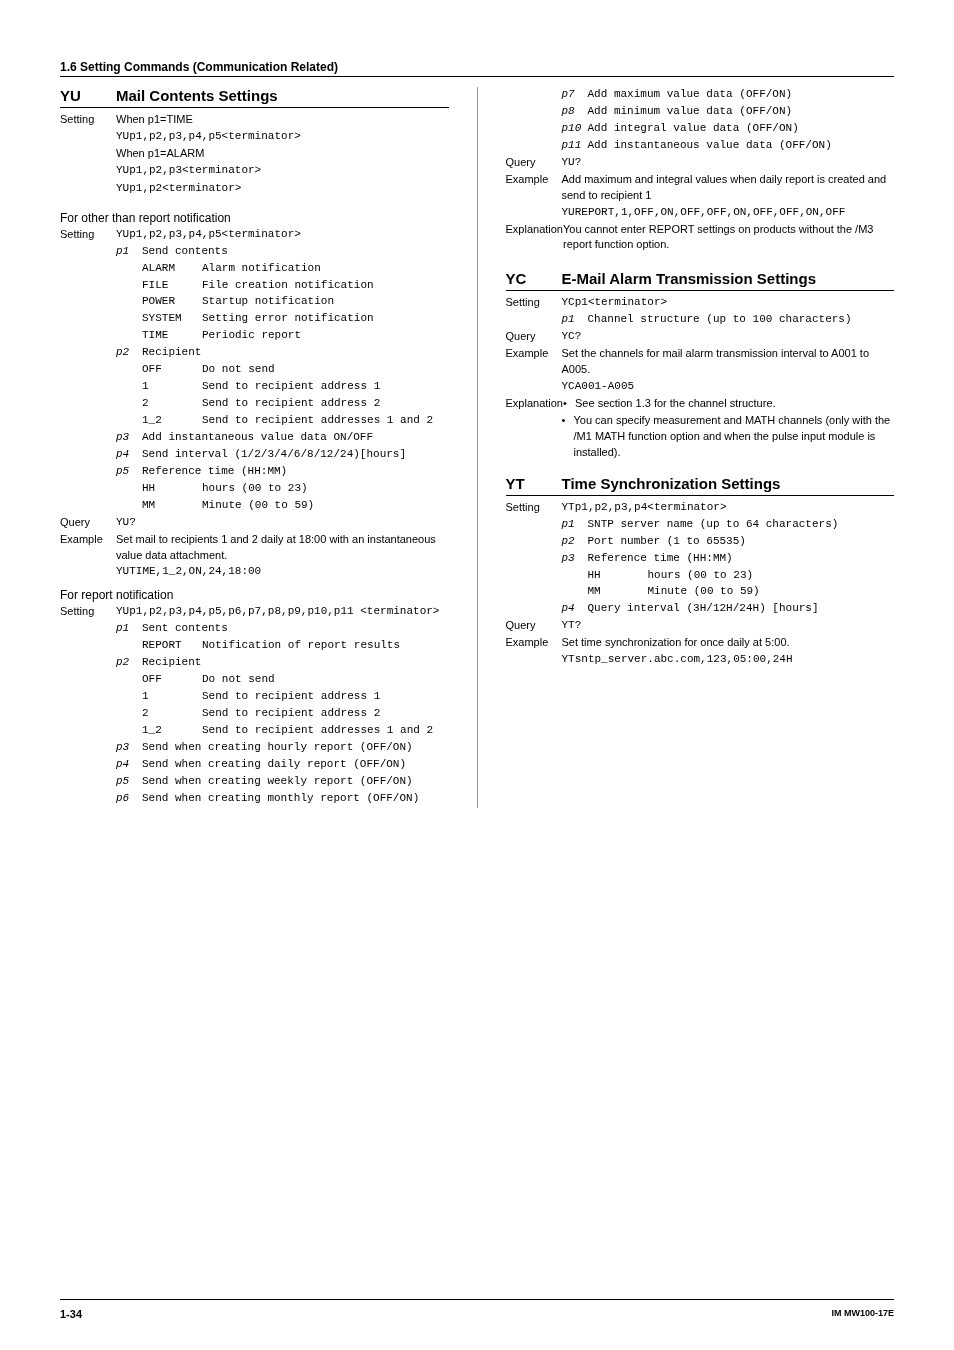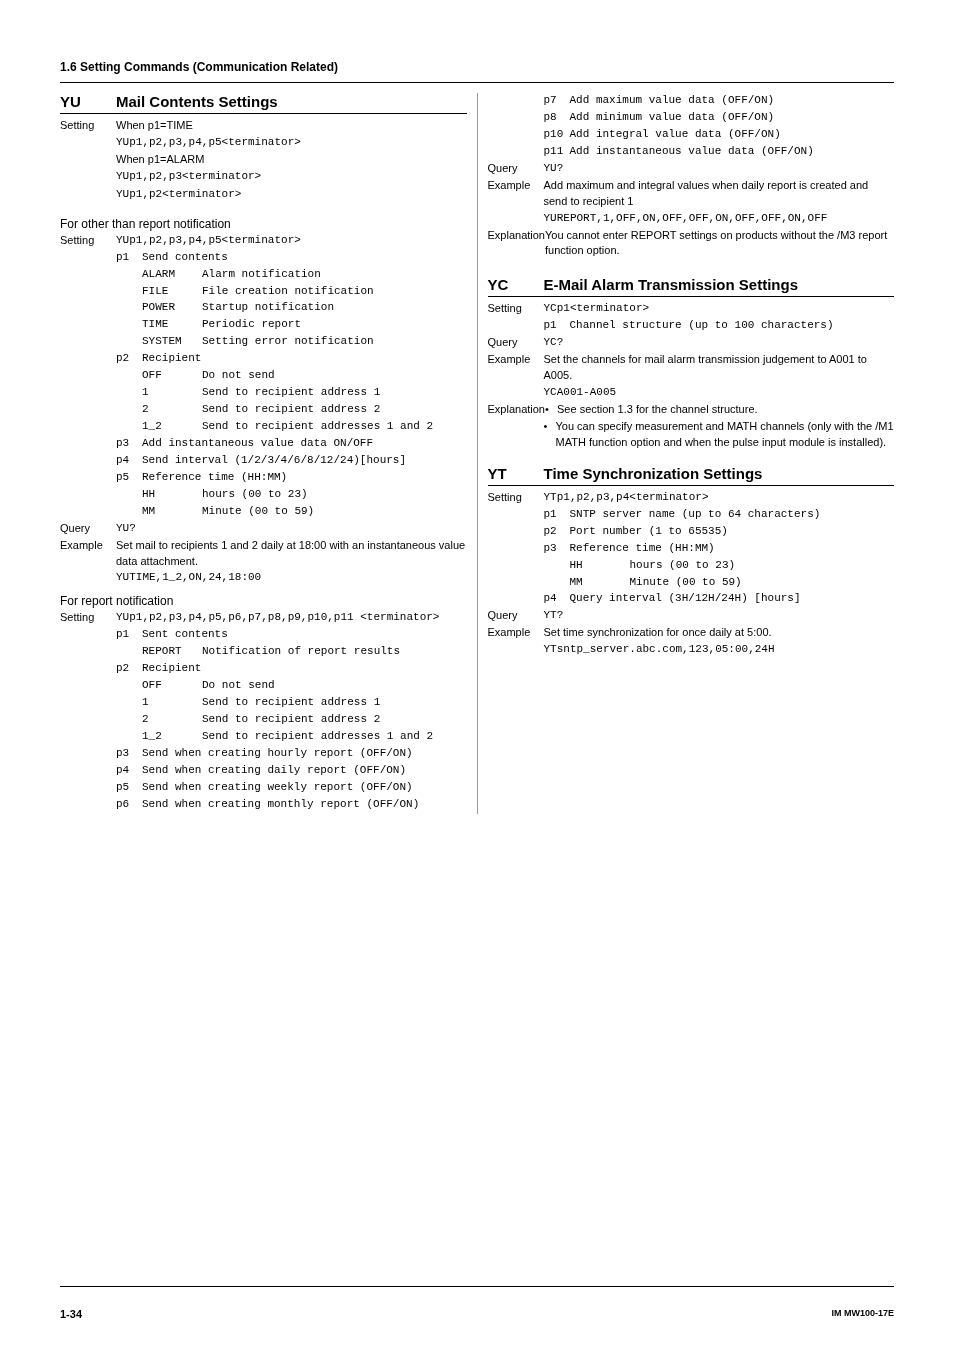--- a/index.html
+++ b/index.html
@@ -10,26 +10,26 @@
     background: #fff;
     width: 954px;
     height: 1350px;
     position: relative;
     padding: 60px 60px 40px 60px;
   }
   .section-header {
     font-weight: bold;
     font-size: 12px;
     border-bottom: 1.5px solid #000;
-    padding-bottom: 8px;
+    padding-bottom: 2px;
     margin-bottom: 10px;
   }
   .columns {
     display: flex;
-    gap: 10px;
+    gap: 28px;
   }
   .col {
     flex: 1;
     min-width: 0;
   }
   .divider {
     width: 1px;
     background: #999;
     align-self: stretch;
   }
@@ -73,33 +73,33 @@
   .sub-head {
     font-weight: normal;
     font-size: 12px;
     margin-top: 8px;
     margin-bottom: 2px;
   }
   .param-row {
     display: flex;
     line-height: 1.45;
   }
-  .pnum { min-width: 26px; flex-shrink: 0; }
+  .pnum { min-width: 26px; flex-shrink: 0; font-style: italic; }
   .pkey { min-width: 60px; flex-shrink: 0; }
   .pdesc { flex: 1; }
   .indent1 { padding-left: 26px; }
   .bullet-row { display: flex; padding-left: 56px; line-height: 1.45; font-size: 11px; }
   .bullet-dot { min-width: 12px; flex-shrink: 0; }
   .footer {
     position: absolute;
     bottom: 30px;
     left: 60px;
     right: 60px;
     border-top: 1px solid #000;
-    padding-top: 21px;
+    padding-top: 8px;
     display: flex;
     justify-content: space-between;
     font-size: 10px;
   }
   .footer .pn { font-weight: bold; font-size: 11px; }
   .footer .doc { font-weight: bold; font-size: 9px; }
 </style>
 </head>
 <body>
 
@@ -178,31 +178,31 @@
           <div class="param-row">
             <span class="pkey">POWER</span>
             <span class="pdesc">Startup notification</span>
           </div>
         </div>
       </div>
     <div class="row">
         <div class="lab"></div>
         <div class="val mono indent1">
           <div class="param-row">
+            <span class="pkey">SYSTEM</span>
+            <span class="pdesc">Setting error notification</span>
+          </div>
+        </div>
+      </div>
+    <div class="row">
+        <div class="lab"></div>
+        <div class="val mono indent1">
+          <div class="param-row">
             <span class="pkey">TIME</span>
             <span class="pdesc">Periodic report</span>
-          </div>
-        </div>
-      </div>
-    <div class="row">
-        <div class="lab"></div>
-        <div class="val mono indent1">
-          <div class="param-row">
-            <span class="pkey">SYSTEM</span>
-            <span class="pdesc">Setting error notification</span>
           </div>
         </div>
       </div>
 
     <div class="row">
         <div class="lab"></div>
         <div class="val mono">
           <div class="param-row">
             <span class="pnum">p2</span>
             <span class="pdesc">Recipient</span>
@@ -491,21 +491,21 @@
               <span class="pdesc">Channel structure (up to 100 characters)</span>
             </div>
           </div>
         </div>
       <div class="row">
           <div class="lab">Query</div>
           <div class="val mono">YC?</div>
         </div>
       <div class="row">
           <div class="lab">Example</div>
-          <div class="val">Set the channels for mail alarm transmission judgement to A001 to A005.</div>
+          <div class="val">Set the channels for mail alarm transmission interval to A001 to A005.</div>
         </div>
       <div class="row">
           <div class="lab"></div>
           <div class="val mono">YCA001-A005</div>
         </div>
       <div class="row">
           <div class="lab">Explanation</div>
           <div class="val"><span style="display:inline-block;width:12px">•</span><span>See section 1.3 for the channel structure.</span></div>
         </div>
       <div class="bullet-row">

